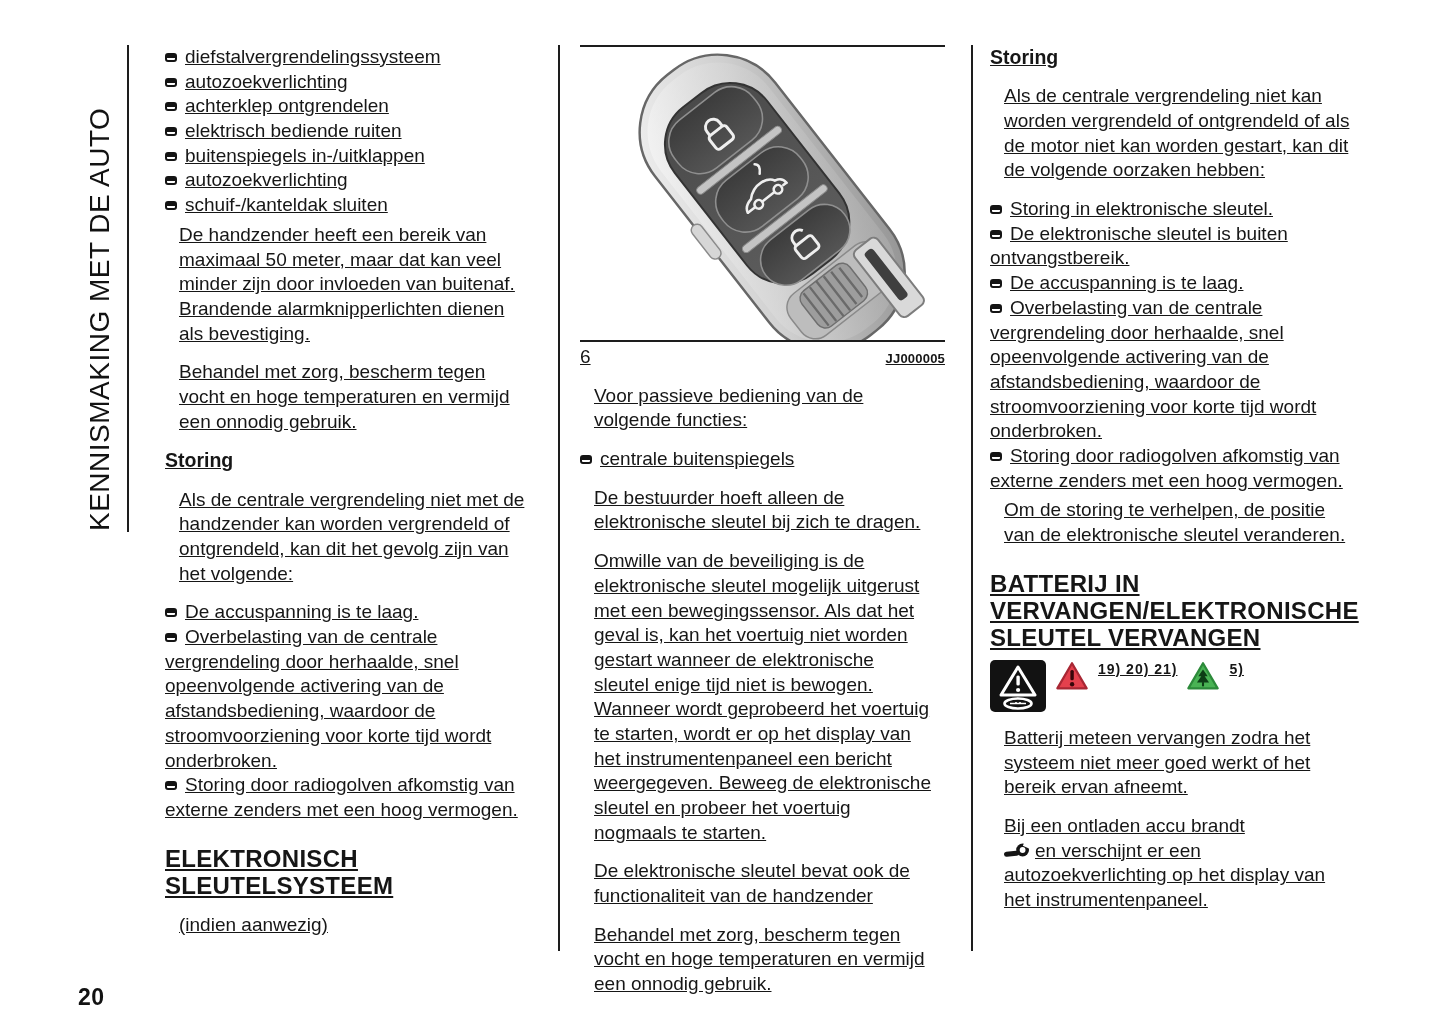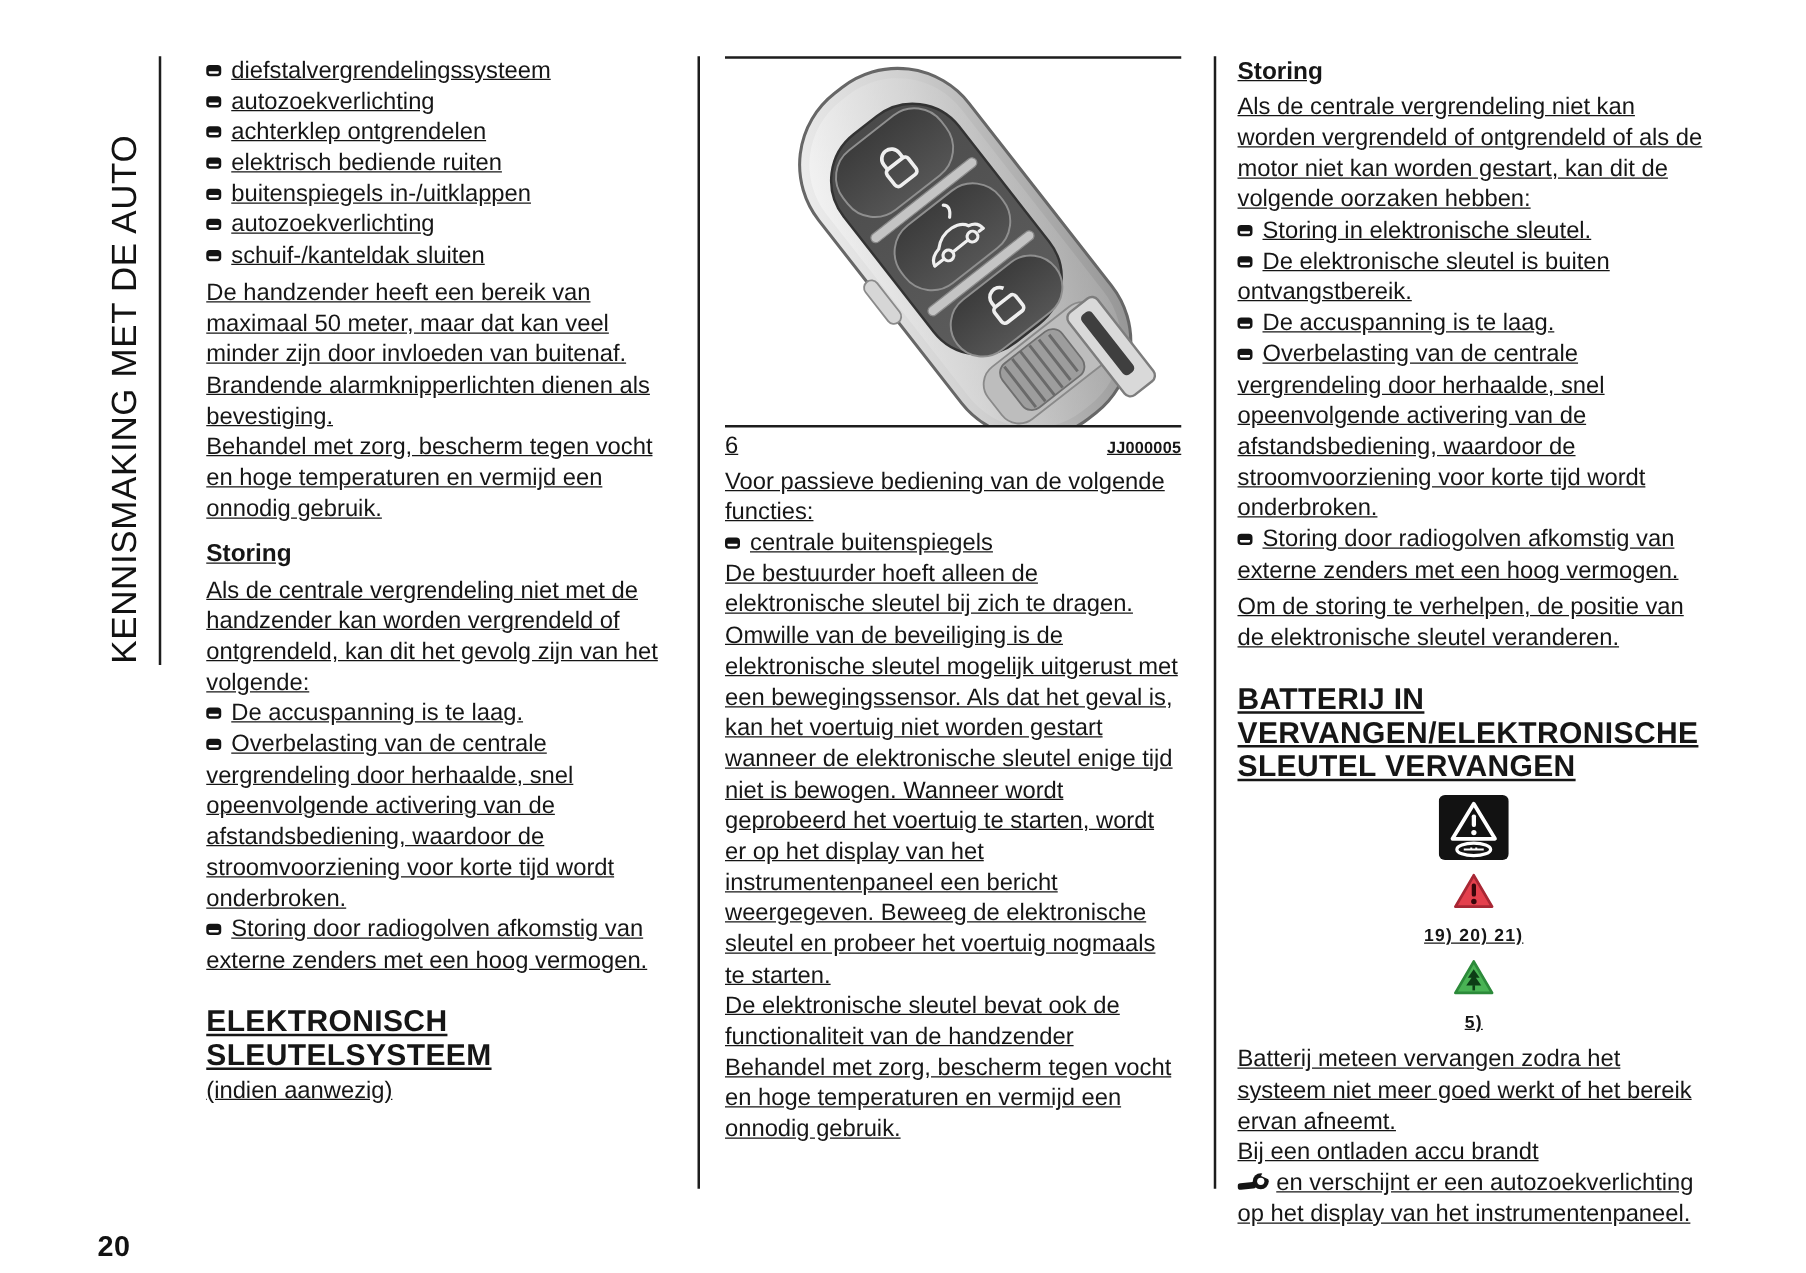--- a/index.html
+++ b/index.html
@@ -42,21 +42,21 @@
     background: #1d1d1d;
   }
   .divider.d1 { left: 558px; }
   .divider.d2 { left: 971px; }
 
   .col { position: absolute; top: 45px; font-size: 19px; line-height: 1.3; text-decoration: underline; }
   .col1 { left: 165px; width: 378px; }
   .col2 { left: 580px; width: 365px; }
   .col3 { left: 990px; width: 378px; }
 
-  p { margin: 0; }
+  p { margin: 14px; }
   .h-small { font-weight: bold; font-size: 19.5px; margin: 11px 0 4px; }
   .h-big {
     font-weight: 800;
     font-size: 24px;
     line-height: 1.13;
     letter-spacing: 0.3px;
     margin: 22px 0 3px;
   }
   .bullet { margin: 0; }
   .bull {
@@ -82,24 +82,22 @@
     align-items: baseline;
     margin-top: 3px;
     margin-bottom: 2px;
   }
   .fig-num { font-size: 19px; }
   .fig-code { font-size: 13px; font-weight: bold; letter-spacing: 0.2px; }
 
   
   .icon-row {
     display: flex;
-    align-items: center;
     gap: 9px;
     margin: 9px 0 10px;
-    flex-direction: column;
   }
   .ref-note { font-size: 14px; font-weight: bold; letter-spacing: 1px; }
   .inline-icon { vertical-align: -2px; margin-right: 5px; }
 
   .page-number {
     position: absolute;
     left: 78px;
     top: 984px;
     font-size: 23px;
     letter-spacing: 0.5px;

